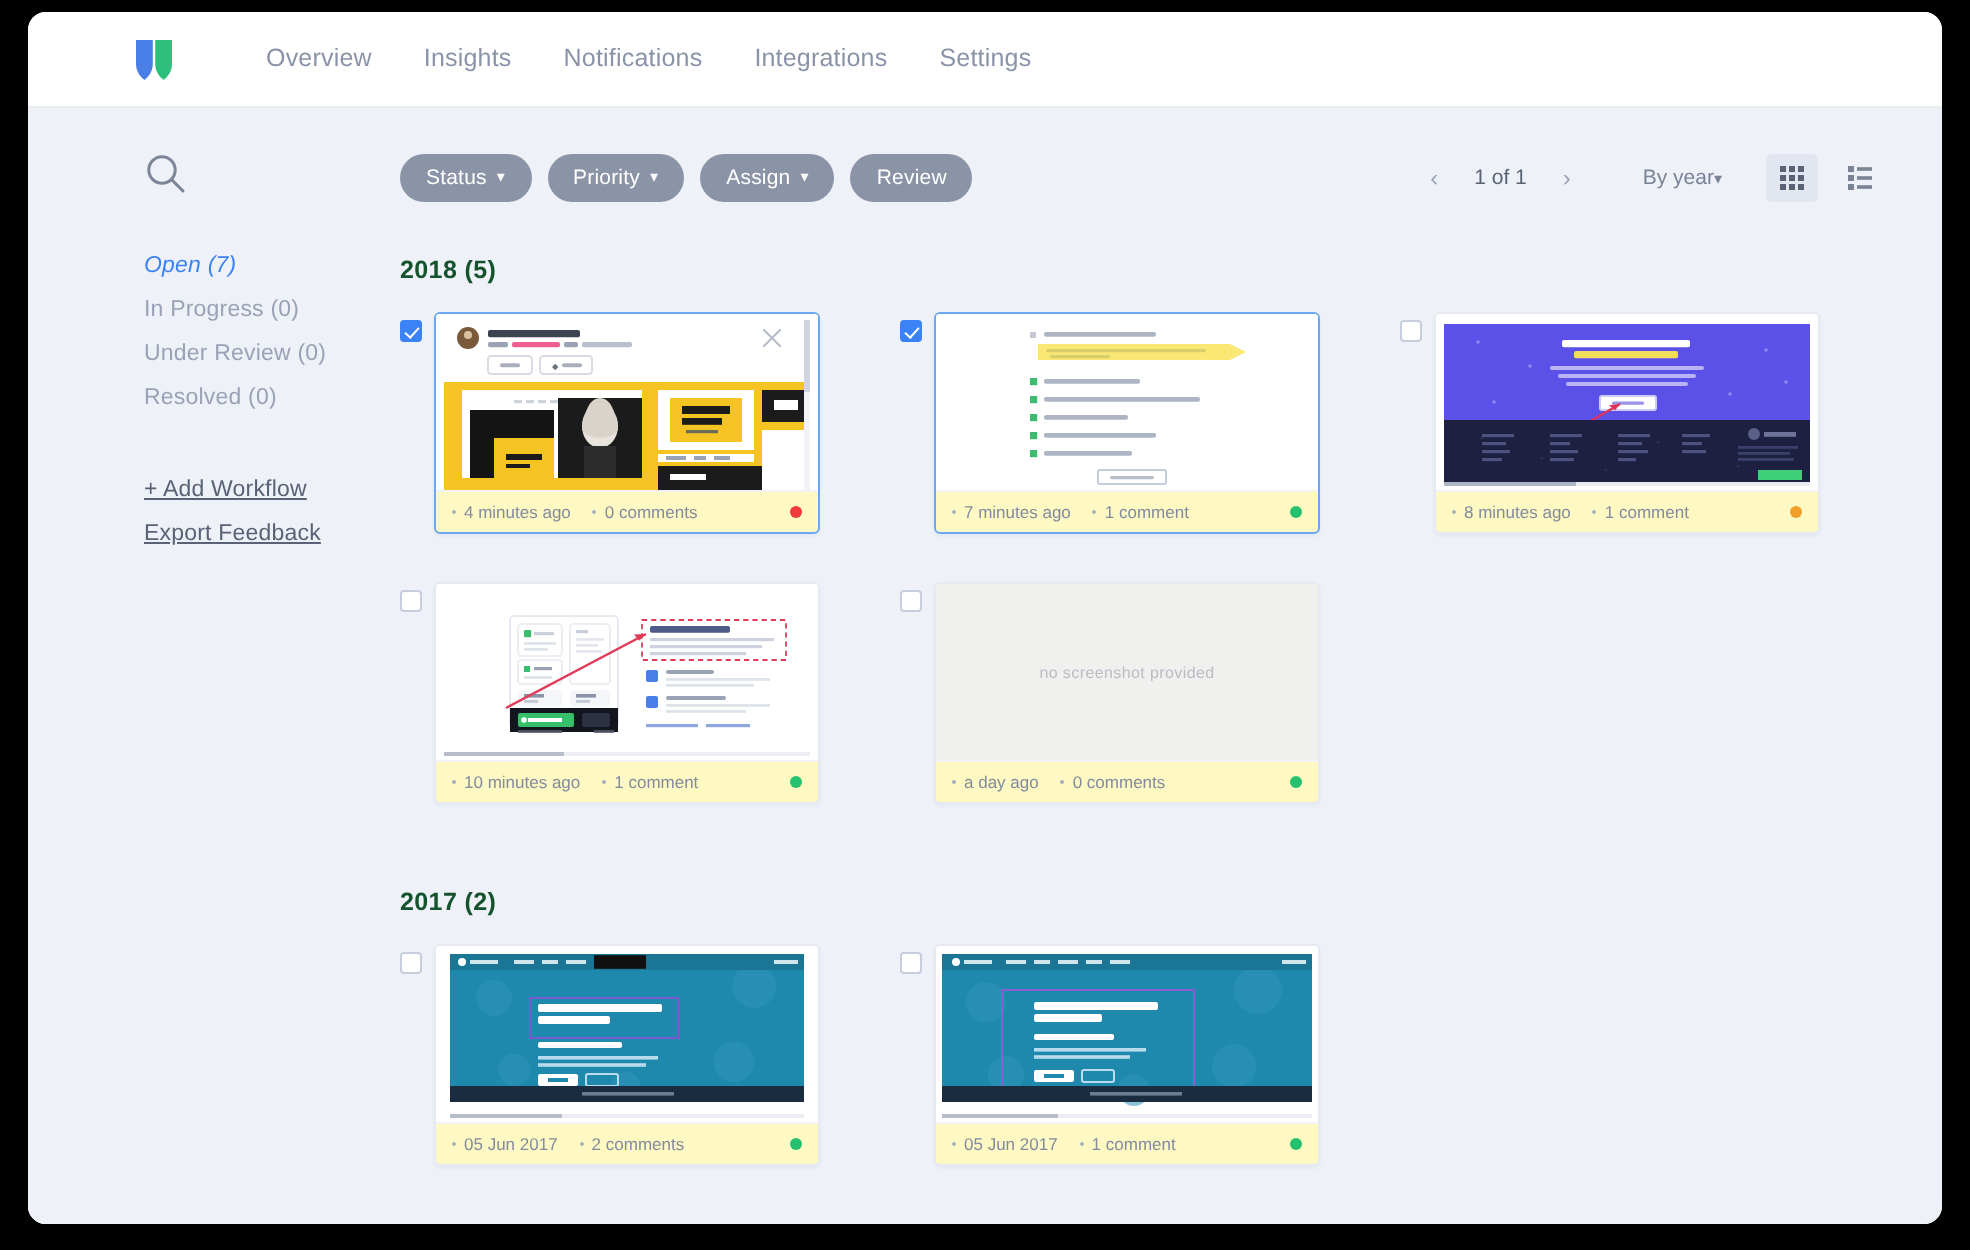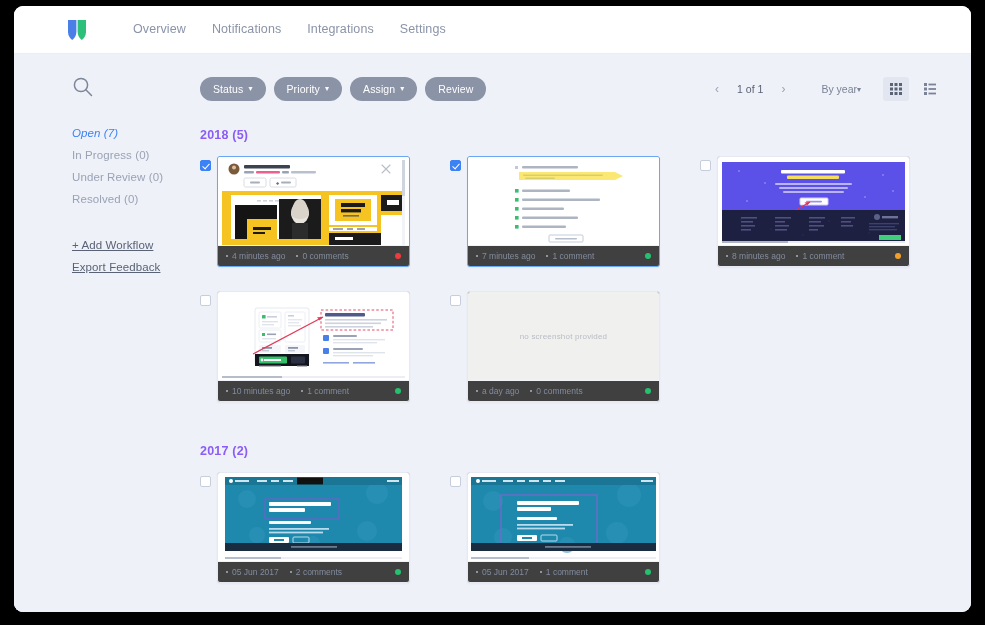--- a/index.html
+++ b/index.html
@@ -190,21 +190,21 @@
     background: transparent;
     border: none;
   }
   .vt-btn.active { background: #e2e6f0; }
 
   
   .year-group { margin-bottom: 18px; }
   .year-title {
     font-size: 12.5px;
     font-weight: bold;
-    color: #8b5cf6;
+    color: #14532d;
     margin-bottom: 14px;
     letter-spacing: 0.2px;
   }
 
   .card-grid {
     display: flex;
     flex-wrap: wrap;
     gap: 0 40px;
   }
 
@@ -235,21 +235,21 @@
     position: absolute;
     left: 3px; top: 1px;
     width: 3px; height: 6px;
     border: solid #ffffff;
     border-width: 0 1.6px 1.6px 0;
     transform: rotate(42deg);
   }
 
   .card {
     width: 193px;
-    background: #404040;
+    background: #fef9c3;
     border: 1px solid #e6e9f1;
     border-radius: 3px;
     overflow: hidden;
     cursor: pointer;
     box-shadow: 0 1px 2px rgba(40,50,80,.05);
   }
   .card.selected { border-color: #6aa8f5; }
 
   .thumb {
     height: 88px;
@@ -301,20 +301,21 @@
 <div class="device-frame">
 
   <div class="topnav">
     <div class="logo">
       <svg viewBox="0 0 18 22" width="18" height="22" aria-hidden="true">
         <path d="M0 1 H8.4 V13 C8.4 17 6 19.6 4.2 21 C2.4 19.6 0 17 0 13 Z" fill="#4a7fe8"></path>
         <path d="M9.6 1 H18 V13 C18 17 15.6 19.6 13.8 21 C12 19.6 9.6 17 9.6 13 Z" fill="#2cc07a"></path>
       </svg>
     </div>
     <div class="nav-item">Overview</div>
+    <div class="nav-item">Insights</div>
     <div class="nav-item">Notifications</div>
     <div class="nav-item">Integrations</div>
     <div class="nav-item">Settings</div>
   </div>
 
   <div class="app-body">
 
     <div class="sidebar">
       <div class="search-icon-wrap">
         <svg viewBox="0 0 22 22" width="22" height="22" aria-hidden="true">

